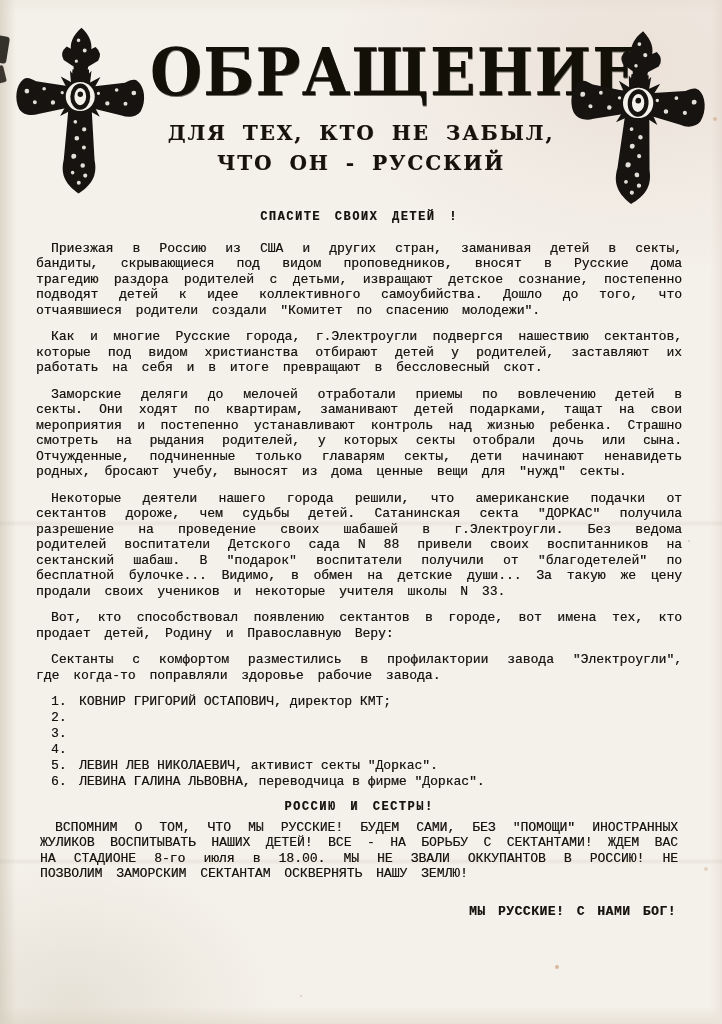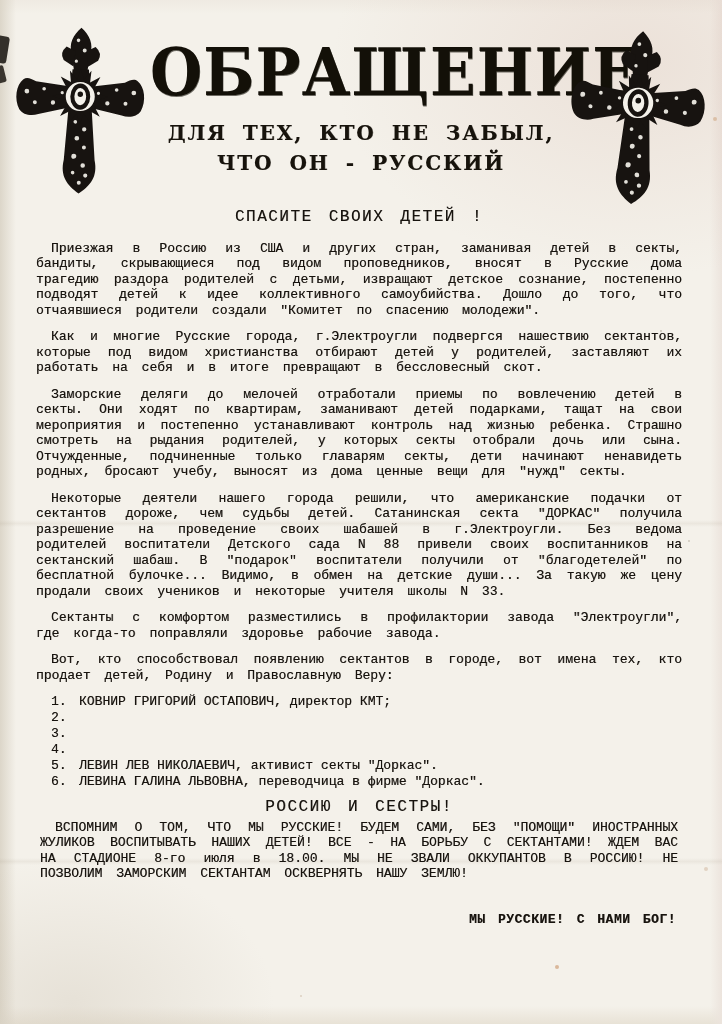--- a/index.html
+++ b/index.html
@@ -55,34 +55,34 @@
     font-weight:bold;font-size:20px;line-height:30px;letter-spacing:2px;word-spacing:7px;
     color:#17130c;text-shadow:0.4px 0.4px 0 rgba(23,19,12,.5);}
 
   
   .body-col{position:relative;padding:0 40px 0 36px;
     font-family:"Liberation Mono","DejaVu Sans Mono",monospace;
     font-size:13px;line-height:15.5px;
     color:#17130e;
     text-shadow:0.35px 0.35px 0 rgba(23,19,14,.55);}
   .section-heading{
-    text-align:center;font-weight:normal;font-size:16px;
+    text-align:center;font-weight:bold;font-size:12px;
     letter-spacing:1.5px;word-spacing:5px;
     margin:0 0 15px 0;}
   .para{
     margin:0 0 11px 0;
     text-align:justify;text-indent:15px;
     word-spacing:6px;hyphens:none;}
   .accused{list-style:none;margin:2px 0 10px 0;padding:0 0 0 15px;line-height:16px;}
   .accused li{display:flex;}
   .accused .num{width:28px;flex:0 0 28px;}
   .brothers{margin:4px 0 0 0;}
   .final-call{margin:4px;}
   .closing{
-    margin-top:30px;text-align:right;padding-right:6px;
+    margin-top:22px;text-align:right;padding-right:6px;
     font-weight:bold;letter-spacing:0.5px;word-spacing:4px;}
 </style>
 </head>
 <body>
 
 <svg width="0" height="0" style="position:absolute" aria-hidden="true">
   <defs>
     <g id="xcross" fill="#171310">
 
       <path d="M75 2 C66 10 61 20 65 31 L68 53 L82 53 L85 31 C89 20 84 10 75 2 Z"></path>
@@ -157,22 +157,22 @@
     </div>
   </div>
 
   <div class="body-col">
     <div class="section-heading">СПАСИТЕ СВОИХ ДЕТЕЙ !</div>
 
     <p class="para">Приезжая в Россию из США и других стран, заманивая детей в секты, бандиты, скрывающиеся под видом проповедников, вносят в Русские дома трагедию раздора родителей с детьми, извращают детское сознание, постепенно подводят детей к идее коллективного самоубийства. Дошло до того, что отчаявшиеся родители создали "Комитет по спасению молодежи".</p>
     <p class="para">Как и многие Русские города, г.Электроугли подвергся нашествию сектантов, которые под видом христианства отбирают детей у родителей, заставляют их работать на себя и в итоге превращают в бессловесный скот.</p>
     <p class="para">Заморские деляги до мелочей отработали приемы по вовлечению детей в секты. Они ходят по квартирам, заманивают детей подарками, тащат на свои мероприятия и постепенно устанавливают контроль над жизнью ребенка. Страшно смотреть на рыдания родителей, у которых секты отобрали дочь или сына. Отчужденные, подчиненные только главарям секты, дети начинают ненавидеть родных, бросают учебу, выносят из дома ценные вещи для "нужд" секты.</p>
     <p class="para">Некоторые деятели нашего города решили, что американские подачки от сектантов дороже, чем судьбы детей. Сатанинская секта "ДОРКАС" получила разрешение на проведение своих шабашей в г.Электроугли. Без ведома родителей воспитатели Детского сада N 88 привели своих воспитанников на сектанский шабаш. В "подарок" воспитатели получили от "благодетелей" по бесплатной булочке... Видимо, в обмен на детские души... За такую же цену продали своих учеников и некоторые учителя школы N 33.</p>
+    <p class="para">Вот, кто способствовал появлению сектантов в городе, вот имена тех, кто продает детей, Родину и Православную Веру:</p>
     <p class="para">Сектанты с комфортом разместились в профилактории завода "Электроугли", где когда-то поправляли здоровье рабочие завода.</p>
-    <p class="para">Вот, кто способствовал появлению сектантов в городе, вот имена тех, кто продает детей, Родину и Православную Веру:</p>
 
     <ul class="accused">
       <li>
         <span class="num">1.</span>
         <span>КОВНИР ГРИГОРИЙ ОСТАПОВИЧ, директор КМТ;</span>
       </li>
       <li>
         <span class="num">2.</span>
       </li>
       <li>

